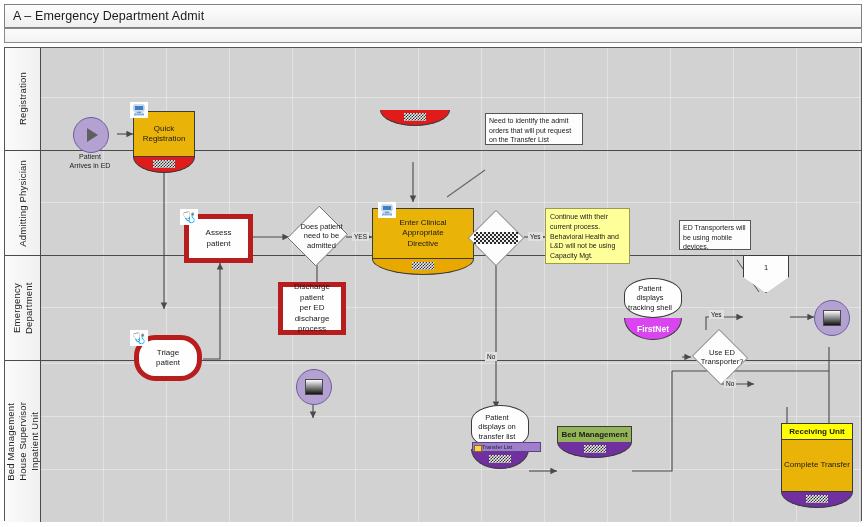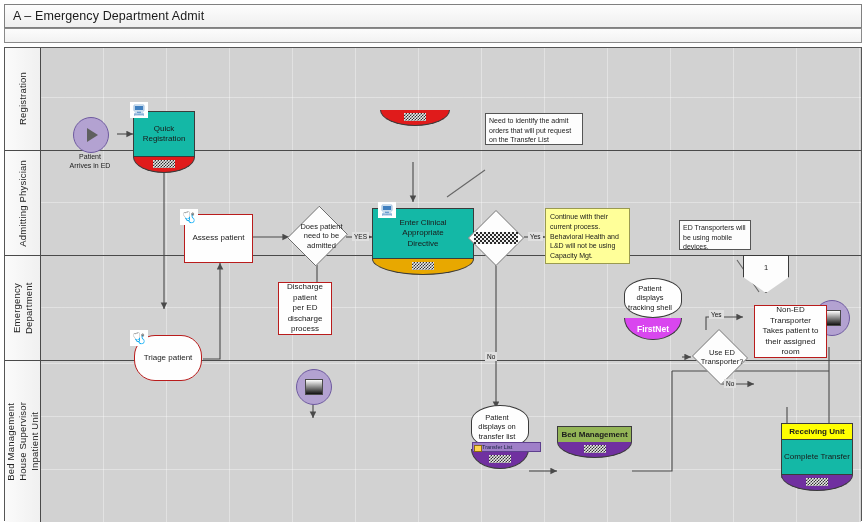--- a/index.html
+++ b/index.html
@@ -33,27 +33,27 @@
       repeating-linear-gradient(0deg, transparent 0 52px, rgba(255,255,255,.35) 52px 53px),
       #d2d2d2;}
 
   
   #canvas{position:absolute;left:4px;top:47px;width:858px;height:474px;}
   #wires{position:absolute;left:0;top:0;width:858px;height:474px;}
 
   .node{position:absolute;box-sizing:border-box;}
 
   
-  .proc{background:#fefefe;border:1px solid #b91c1c;
+  .proc{background:#fefefe;border:5px solid #b91c1c;
     display:flex;align-items:center;justify-content:center;text-align:center;
-    font-size:8px;color:#1a1a1a;line-height:10.5px;padding:2px;}
+    font-size:8px;color:#1a1a1a;line-height:10.5px;padding:13px;}
 
   
   .sys{position:absolute;}
-  .sys .body{background:#14b8a6;border:1px solid #3b3b3b;
+  .sys .body{background:#eab308;border:1px solid #3b3b3b;
     display:flex;align-items:center;justify-content:center;text-align:center;
     font-size:8px;color:#1a1a1a;line-height:10.5px;padding:2px;box-sizing:border-box;}
   .sys .base{position:relative;height:16px;border-radius:0 0 50% 50%/0 0 100% 100%;
     border:1px solid #3b3b3b;border-top:none;box-sizing:border-box;}
   .sys .base::after{content:"";position:absolute;left:50%;top:3px;transform:translateX(-50%);
     width:22px;height:8px;
     background-image:
       linear-gradient(45deg,#333 25%,transparent 25%,transparent 75%,#333 75%),
       linear-gradient(45deg,#333 25%,transparent 25%,transparent 75%,#333 75%);
     background-size:3px 3px;background-position:0 0,1.5px 1.5px;background-color:#e9e9e9;}
@@ -271,21 +271,21 @@
     <div class="elabel" style="left:524px;top:185px;">Yes</div>
     <div class="elabel" style="left:481px;top:305px;">No</div>
 
     <div class="sticky" style="left:541px;top:161px;width:85px;height:56px;">Continue with their current process. Behavioral Health and L&amp;D will not be using Capacity Mgt.</div>
 
     <div class="note" style="left:675px;top:173px;width:72px;height:30px;">ED Transporters will be using mobile devices.</div>
 
     <div class="proc node" style="left:130px;top:288px;width:68px;height:46px;border-radius:21px;">Triage patient</div>
     <div class="icon icon-steth" style="left:126px;top:283px;">🩺</div>
 
-    <div class="proc node" style="left:274px;top:235px;width:54px;height:53px;white-space:pre-line;">Discharge patient
+    <div class="proc node" style="left:274px;top:235px;width:68px;height:53px;white-space:pre-line;">Discharge patient
 per ED discharge
 process</div>
 
     <div class="term" style="left:292px;top:322px;">
       <div class="stop"></div>
     </div>
 
     <div class="cyl" style="left:620px;top:231px;width:58px;">
       <div class="top" style="height:40px;white-space:pre-line;">Patient
 displays
@@ -300,41 +300,38 @@
     </div>
     <div class="elabel" style="left:705px;top:263px;">Yes</div>
     <div class="elabel" style="left:720px;top:332px;">No</div>
 
     <div class="pent" style="left:739px;top:208px;">1</div>
 
     <div class="term" style="left:810px;top:253px;">
       <div class="stop"></div>
     </div>
 
-    <div class="proc node" style="left:750px;top:258px;width:73px;height:53px;white-space:pre-line;">Non-ED Transporter
-Takes patient to
-their assigned room</div>
 
     <div class="cyl" style="left:467px;top:358px;width:58px;">
       <div class="top" style="height:44px;white-space:pre-line;">Patient
 displays on
 transfer list</div>
       <div class="bot base-purple" style="height:20px;">
         <span style="width:22px;height:8px;display:block;
           background-image:linear-gradient(45deg,#333 25%,transparent 25%,transparent 75%,#333 75%),linear-gradient(45deg,#333 25%,transparent 25%,transparent 75%,#333 75%);
           background-size:3px 3px;background-position:0 0,1.5px 1.5px;background-color:#e9e9e9;"></span>
       </div>
     </div>
     <div class="minibar" style="left:468px;top:395px;width:56px;">Transfer List</div>
 
     <div class="sys" style="left:553px;top:379px;width:75px;">
       <div class="hdr hdr-green">Bed Management</div>
       <div class="base base-purple"></div>
     </div>
 
     <div class="sys" style="left:777px;top:376px;width:72px;">
       <div class="hdr hdr-yellow">Receiving Unit</div>
-      <div class="body" style="height:36px;">Complete Transfer</div>
+      <div class="body" style="height:53px;">Complete Transfer</div>
       <div class="base base-purple"></div>
     </div>
 
   </div>
 </div>
 
 </body></html>

